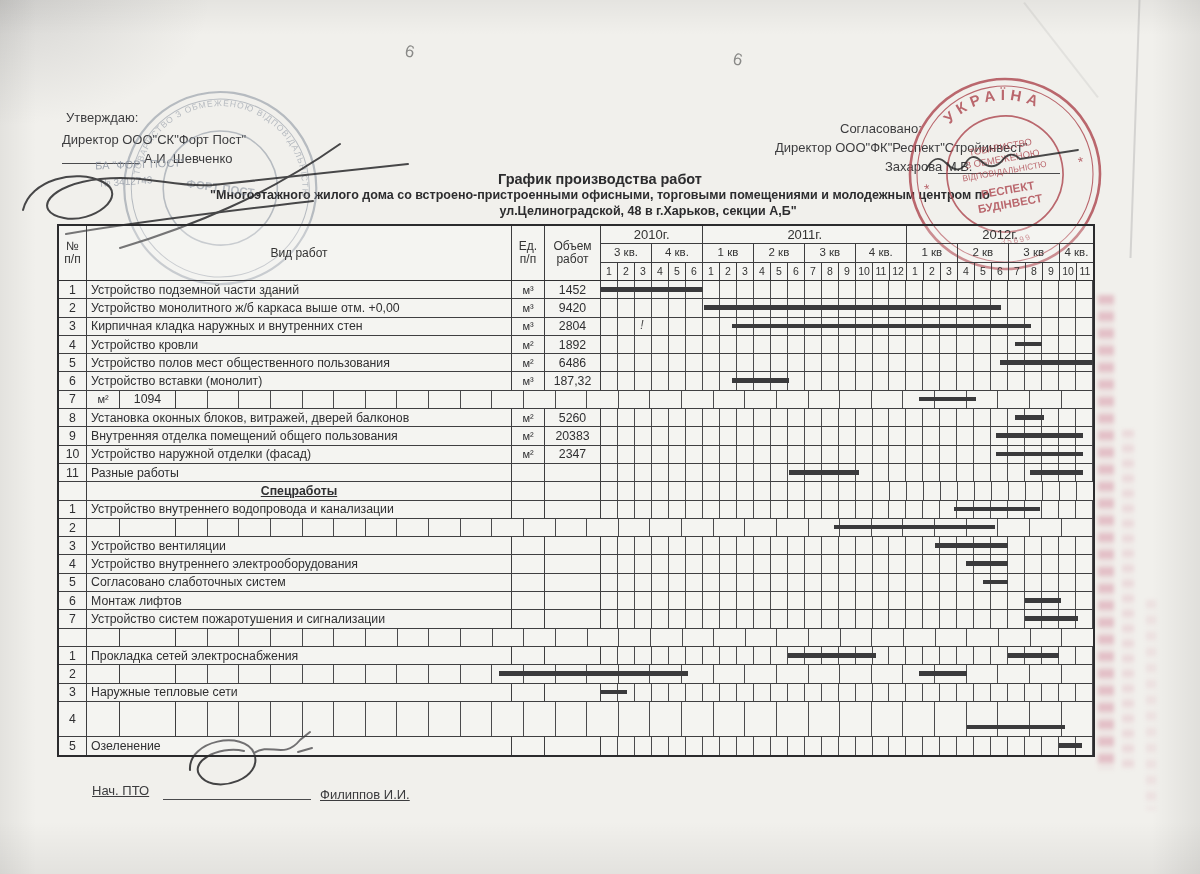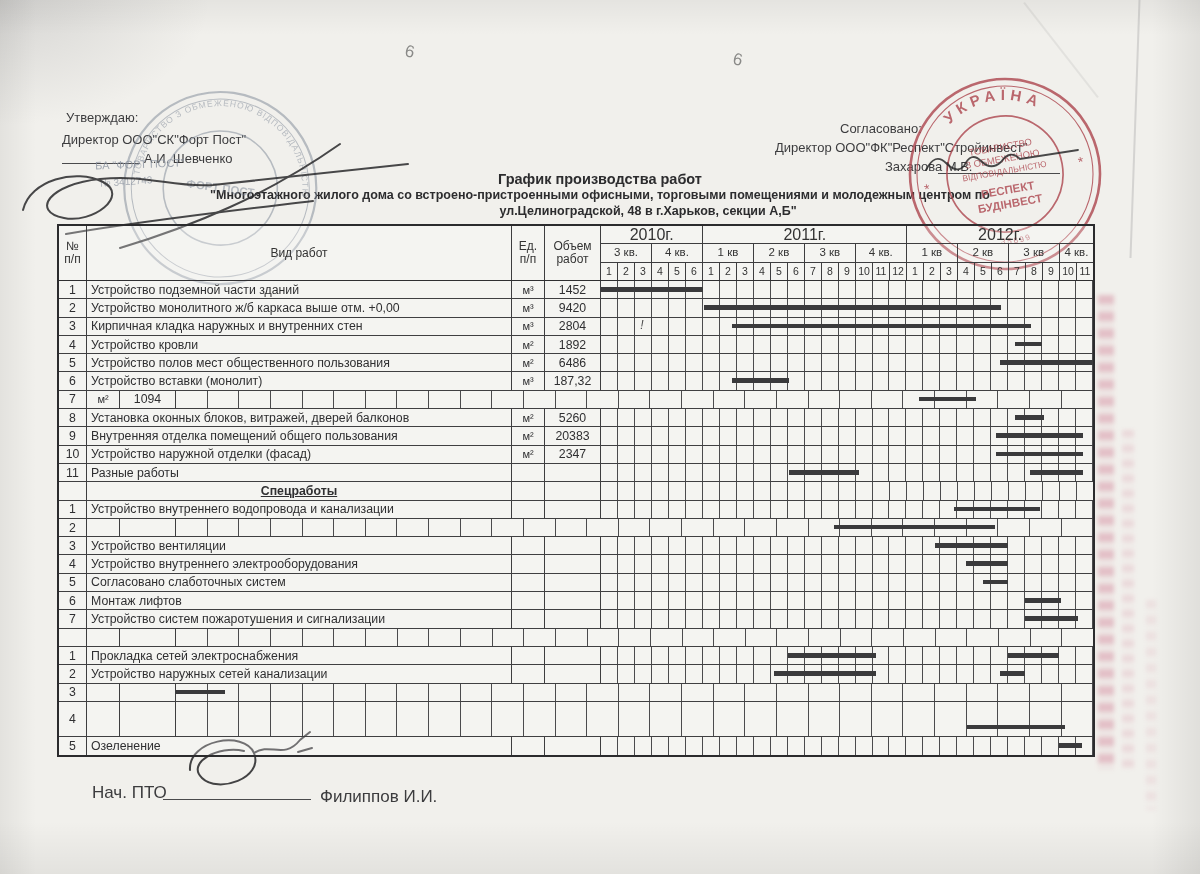--- a/index.html
+++ b/index.html
@@ -25,41 +25,41 @@
   .label-cell{display:flex;align-items:center;justify-content:center;text-align:center;
     font-size:12px;line-height:13px;white-space:pre-line;color:#333;}
   .c-num{width:28px;flex:none;}
   .c-name{width:425px;flex:none;}
   .c-unit{width:33px;flex:none;}
   .c-vol{width:56px;flex:none;}
   .c-chart{flex:1 1 0;}
   .chart-hdr{display:flex;flex-direction:column;padding:0;}
   .yrow,.qrow,.mrow{display:flex;flex:1 1 0;}
   .yrow,.qrow{border-bottom:1px solid #3d3d3f;}
-  .ycell{flex-basis:0;border-right:1px solid #3d3d3f;text-align:center;font-size:16px;line-height:17px;box-sizing:border-box;}
+  .ycell{flex-basis:0;border-right:1px solid #3d3d3f;text-align:center;font-size:13px;line-height:17px;box-sizing:border-box;}
   .qcell{flex-basis:0;border-right:1px solid #3d3d3f;text-align:center;font-size:11.5px;line-height:17px;box-sizing:border-box;}
   .mcellh{flex:1 1 0;border-right:1px solid #3d3d3f;text-align:center;font-size:10.5px;line-height:17px;box-sizing:border-box;}
   .ycell:last-child,.qcell:last-child,.mcellh:last-child{border-right:none;}
   .row{display:flex;height:17.3px;border-bottom:1px solid #3f3f41;font-size:12.3px;color:#2f2f31;}
   .row:last-child{border-bottom:none;}
   .row.tall{height:34.6px;}
   .num{display:flex;align-items:center;justify-content:center;}
   .name{display:flex;align-items:center;padding-left:4px;white-space:nowrap;overflow:hidden;}
   .tall .name{white-space:normal;line-height:13px;}
   .name.section{justify-content:center;font-weight:700;text-decoration:underline;padding-left:0;}
   .unit{display:flex;align-items:center;justify-content:center;font-size:11px;}
   .vol{display:flex;align-items:center;justify-content:center;}
   .chart{position:relative;display:flex;}
   .mcell{flex:1 1 0;border-right:1px solid #4b4b4d;box-sizing:border-box;}
   .mcell:last-child{border-right:none;}
   .bar{position:absolute;top:6px;height:4.6px;background:#3a3a3c;}
   .tall .bar{top:23px;}
   .mark{position:absolute;left:8%;top:0;font-size:12px;font-style:italic;color:#4a4a4c;}
   
-  .f-text{font-size:17px;color:#3c3c3e;}
+  .f-text{font-size:13px;color:#3c3c3e;text-decoration:underline;}
   
   .fold{font-size:17px;color:#8a8a88;transform:rotate(12deg);}
   .bleed{filter:blur(2px);}
   .crease{background:rgba(110,110,112,.22);}
   .stamp{opacity:.8;}
 </style>
 </head>
 <body>
 
 <div class="page">
@@ -1003,21 +1003,20 @@
             <div class="mcell"></div>
             <div class="mcell"></div>
             <div class="mcell"></div>
             <div class="mcell"></div>
             <div class="bar" style="left: 37.931%; width: 17.931%;"></div>
             <div class="bar" style="left: 82.7586%; width: 10.3448%;"></div>
           </div>
         </div>
         <div class="row">
           <div class="cell c-num num">2</div>
-          <div class="cell c-name name">Устройство наружных сетей  канализации</div>
           <div class="cell c-unit unit"></div>
           <div class="cell c-vol vol"></div>
           <div class="cell c-chart chart">
             <div class="mcell"></div>
             <div class="mcell"></div>
             <div class="mcell"></div>
             <div class="mcell"></div>
             <div class="mcell"></div>
             <div class="mcell"></div>
             <div class="mcell"></div>
@@ -1042,20 +1041,21 @@
             <div class="mcell"></div>
             <div class="mcell"></div>
             <div class="mcell"></div>
             <div class="mcell"></div>
             <div class="bar" style="left: 35.1724%; width: 20.6897%;"></div>
             <div class="bar" style="left: 81.0345%; width: 5.17241%;"></div>
           </div>
         </div>
         <div class="row">
           <div class="cell c-num num">3</div>
+          <div class="cell c-name name">Наружные тепловые сети</div>
           <div class="cell c-unit unit"></div>
           <div class="cell c-vol vol"></div>
           <div class="cell c-chart chart">
             <div class="mcell"></div>
             <div class="mcell"></div>
             <div class="mcell"></div>
             <div class="mcell"></div>
             <div class="mcell"></div>
             <div class="mcell"></div>
             <div class="mcell"></div>

